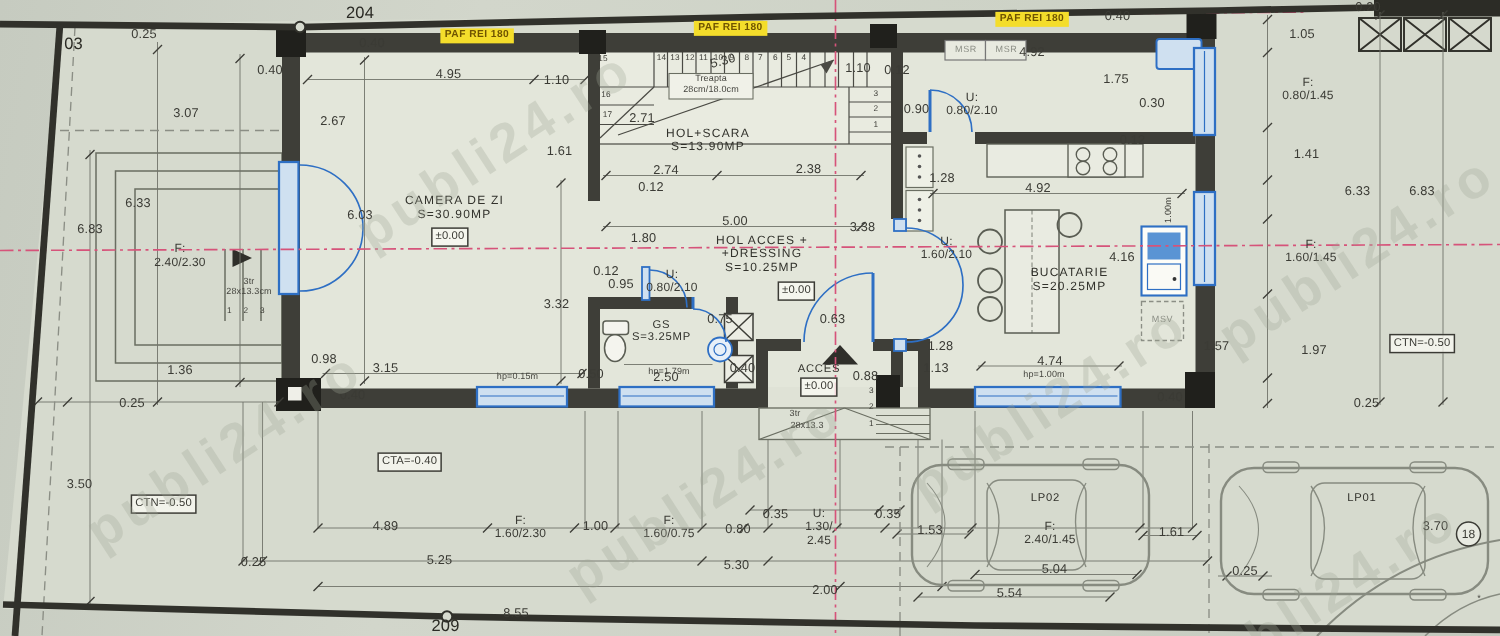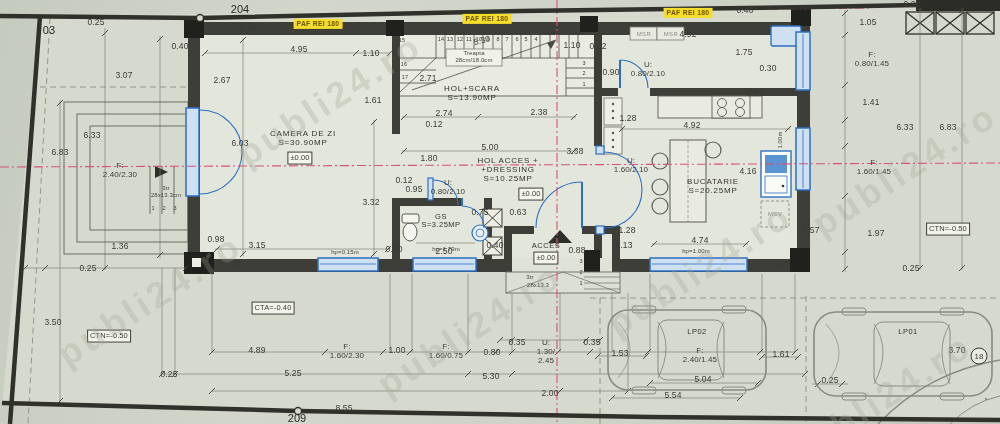--- a/index.html
+++ b/index.html
@@ -352,21 +352,21 @@
       <div class="lbl boxed" style="left: 531px; top: 194px; transform: translate(-50%, -50%);">±0.00</div>
       <div class="lbl dim" style="left: 575px; top: 152px; transform: translate(-50%, -50%);">3.38</div>
       <div class="lbl dim" style="left: 429px; top: 159px; transform: translate(-50%, -50%);">1.80</div>
       <div class="lbl dim" style="left: 404px; top: 181px; transform: translate(-50%, -50%);">0.12</div>
       <div class="lbl dim" style="left: 414px; top: 190px; transform: translate(-50%, -50%);">0.95</div>
       <div class="lbl dim2" style="left: 448px; top: 188px; transform: translate(-50%, -50%);">U:
 0.80/2.10</div>
       <div class="lbl roomsm" style="left: 441px; top: 221px; transform: translate(-50%, -50%);">GS
 S=3.25MP</div>
       <div class="lbl dim" style="left: 480px; top: 213px; transform: translate(-50%, -50%);">0.75</div>
-      <div class="lbl dim" style="left: 496px; top: 213px; transform: translate(-50%, -50%); padding-left: 44px;">0.63</div>
+      <div class="lbl dim" style="left: 533px; top: 213px; transform: translate(-50%, -50%); padding-left: 44px;">0.63</div>
       <div class="lbl dim" style="left: 444px; top: 252px; transform: translate(-50%, -50%);">2.50</div>
       <div class="lbl tiny" style="left: 446px; top: 249px; transform: translate(-50%, -50%);">hp=1.79m</div>
       <div class="lbl dim" style="left: 394px; top: 250px; transform: translate(-50%, -50%);">0.50</div>
       <div class="lbl dim" style="left: 495px; top: 246px; transform: translate(-50%, -50%);">0.40</div>
       <div class="lbl roomsm" style="left: 546px; top: 246px; transform: translate(-50%, -50%);">ACCES</div>
       <div class="lbl boxed" style="left: 546px; top: 258px; transform: translate(-50%, -50%);">±0.00</div>
       <div class="lbl dim" style="left: 577px; top: 251px; transform: translate(-50%, -50%);">0.88</div>
       <div class="lbl stair" style="left: 581px; top: 261px; transform: translate(-50%, -50%);">3</div>
       <div class="lbl stair" style="left: 581px; top: 272px; transform: translate(-50%, -50%);">2</div>
       <div class="lbl stair" style="left: 581px; top: 283px; transform: translate(-50%, -50%);">1</div>

